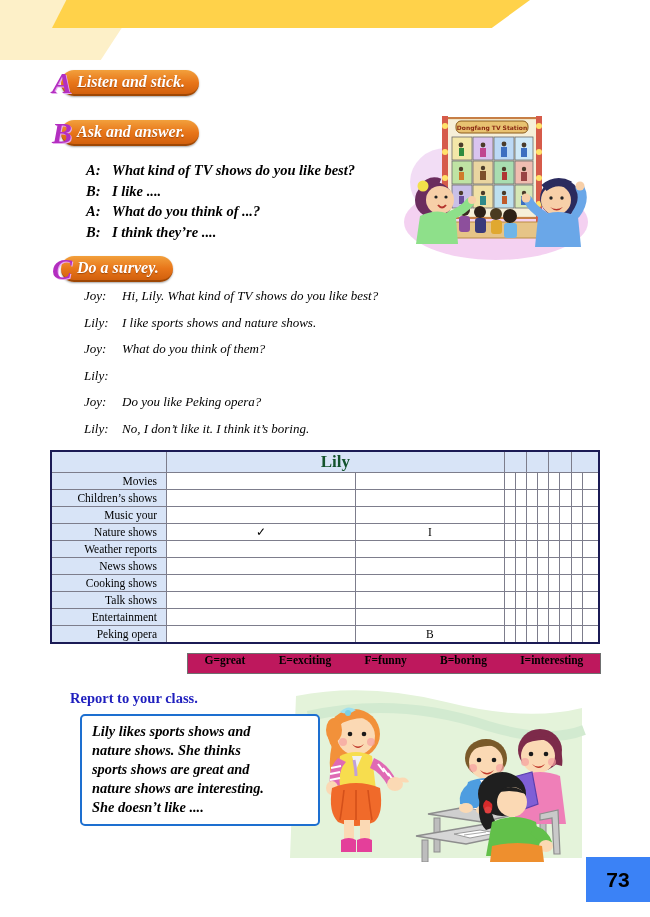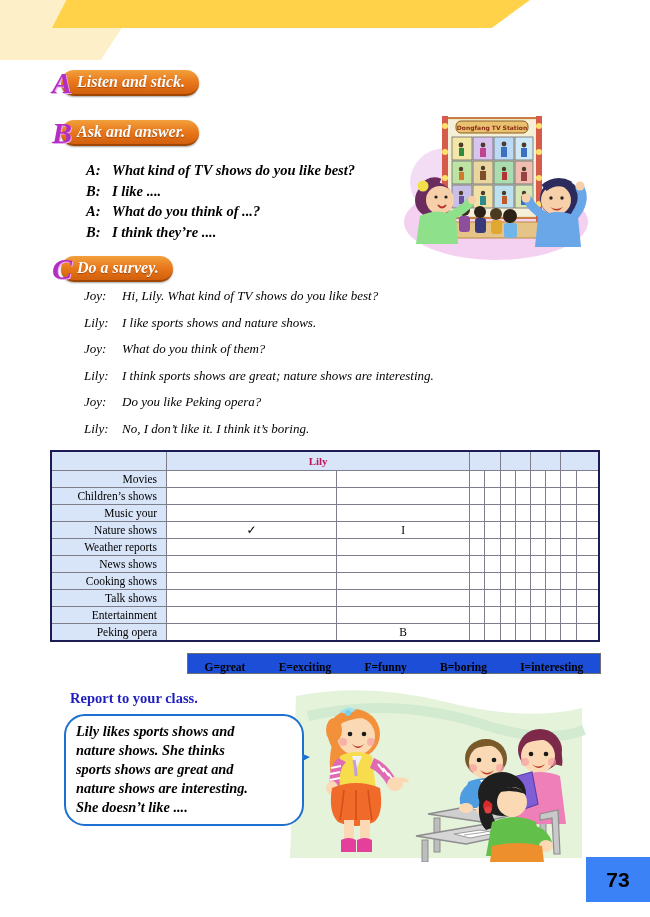--- a/index.html
+++ b/index.html
@@ -122,66 +122,66 @@
     text-align: center;
     vertical-align: middle;
   }
   .survey-table tr:first-child td { border-top: 2px solid #1b1b55; }
   .survey-table tr:last-child td { border-bottom: 2px solid #1b1b55; }
   .survey-table td:first-child { border-left: 2px solid #1b1b55; }
   .survey-table td:last-child { border-right: 2px solid #1b1b55; }
 
   .hdr-row td { background: #d8e4f7; height: 18px; }
   .name-hdr {
-    color: #be185d;
-    font-weight: bold;
-    font-size: 11px;
+    color: #14532d;
+    font-weight: bold;
+    font-size: 17px;
   }
   .rowlabel {
     background: #d8e4f7;
     text-align: right !important;
     padding-right: 9px !important;
     font-size: 11.5px;
     width: 105px;
   }
   .chk { font-size: 12px; }
   .grade { font-size: 11.5px; }
 
   
   .legend {
     position: absolute;
     left: 187px;
     top: 653px;
     width: 412px;
     height: 19px;
     border: 1px solid #6f6f6f;
-    background: #1d4ed8;
+    background: #be185d;
     display: flex;
-    align-items: flex-end;
+    align-items: flex-start;
     justify-content: space-around;
     font-weight: bold;
     font-size: 11.5px;
   }
 
   
   .report-title {
     position: absolute;
     left: 70px;
     top: 690px;
     color: #1f1fbe;
     font-weight: bold;
     font-size: 14.5px;
   }
   .bubble {
     position: absolute;
-    left: 64px;
+    left: 80px;
     top: 714px;
     width: 218px;
     border: 2.2px solid #1d6fd0;
-    border-radius: 21px;
+    border-radius: 5px;
     background: #ffffff;
     padding: 6px 8px 7px 10px;
     z-index: 4;
   }
   .bubble-line {
     font-weight: bold;
     font-style: italic;
     font-size: 14.4px;
     line-height: 19px;
     white-space: nowrap;
@@ -385,21 +385,20 @@
   <div class="c-line">
     <span class="c-spk">Lily:</span>
     <span>I like sports shows and nature shows.</span>
   </div>
   <div class="c-line">
     <span class="c-spk">Joy:</span>
     <span>What do you think of them?</span>
   </div>
   <div class="c-line">
     <span class="c-spk">Lily:</span>
-    <span>I think sports shows are great; nature shows are interesting.</span>
   </div>
   <div class="c-line">
     <span class="c-spk">Joy:</span>
     <span>Do you like Peking opera?</span>
   </div>
   <div class="c-line">
     <span class="c-spk">Lily:</span>
     <span>No, I don’t like it. I think it’s boring.</span>
   </div>
 </div>

